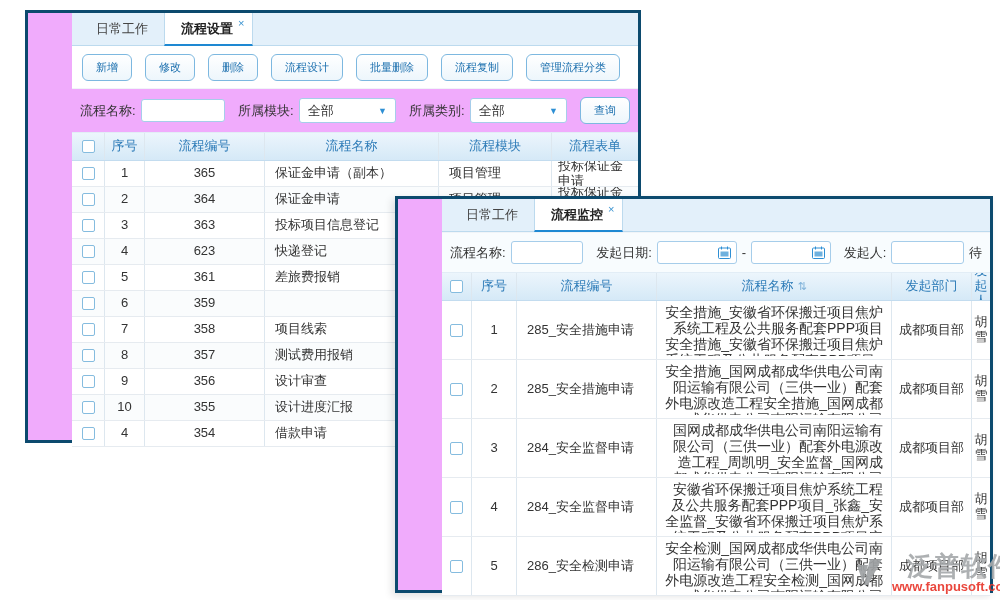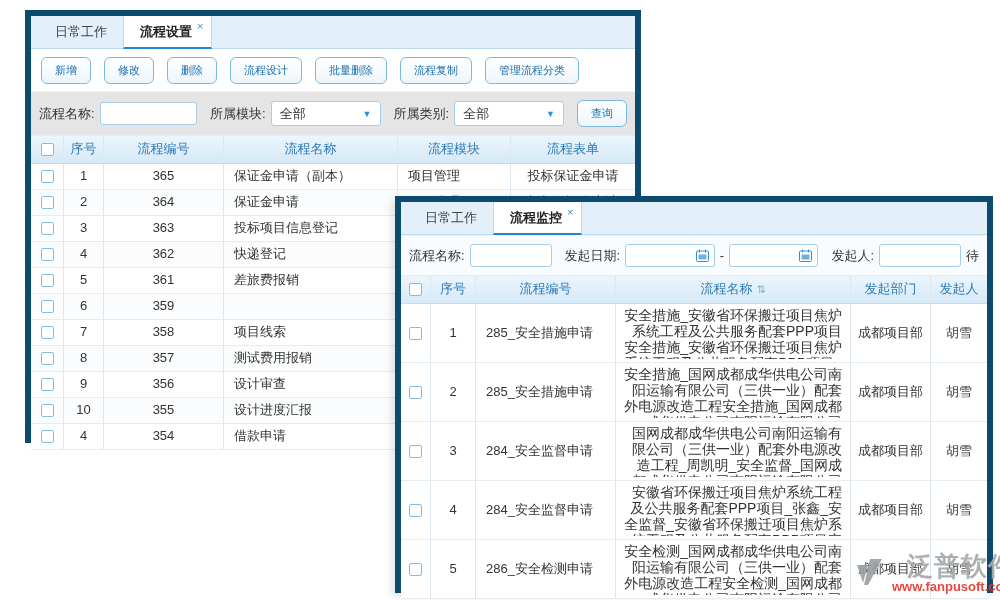--- a/index.html
+++ b/index.html
@@ -1,20 +1,20 @@
 <!DOCTYPE html>
 <html><head>
 <meta charset="utf-8">
 <style>
   * { margin:0; padding:0; box-sizing:border-box; }
   html,body { width:1000px; height:600px; overflow:hidden; background:#fff;
     font-family:"Liberation Sans","DejaVu Sans",sans-serif; font-size:13px; color:#333; }
   body { position:relative; }
 
-  .window { position:absolute; background:#e5e5e5; border:6px solid #0c4a6e; }
+  .window { position:absolute; background:#f0abfc; border:3px solid #0c4a6e;padding-left:44px; }
   #win1 { left:25px; top:10px; width:616px; height:433px; }
   #win2 { left:395px; top:196px; width:598px; height:397px; box-shadow:-3px 3px 8px rgba(0,0,0,.12); }
 
   
   .tabbar { height:33px; background:#e3f0fa; border-bottom:1px solid #bcdaee; display:flex; align-items:stretch; padding-left:8px; }
   .tab { padding:0 16px; display:flex; align-items:center; font-size:13px; color:#444; cursor:pointer; }
   .tab.active { background:#fff; font-weight:bold; color:#222; border-left:1px solid #bcdaee; border-right:1px solid #bcdaee;
     border-bottom:2px solid #1e88d2; margin-bottom:-1px; padding-right:8px; }
   .tab .close { color:#3a93d0; font-size:11px; margin-left:5px; position:relative; top:-6px; font-weight:normal; }
 
@@ -181,21 +181,21 @@
           </div>
         </div>
         <div class="grid trow g1 r26">
           <div class="cell ">
             <span class="checkbox"></span>
           </div>
           <div class="cell ">
             <span>4</span>
           </div>
           <div class="cell ">
-            <span>362</span>
+            <span>623</span>
           </div>
           <div class="cell l">
             <span>快递登记</span>
           </div>
           <div class="cell l">
             <span></span>
           </div>
           <div class="cell ">
             <span></span>
           </div>

